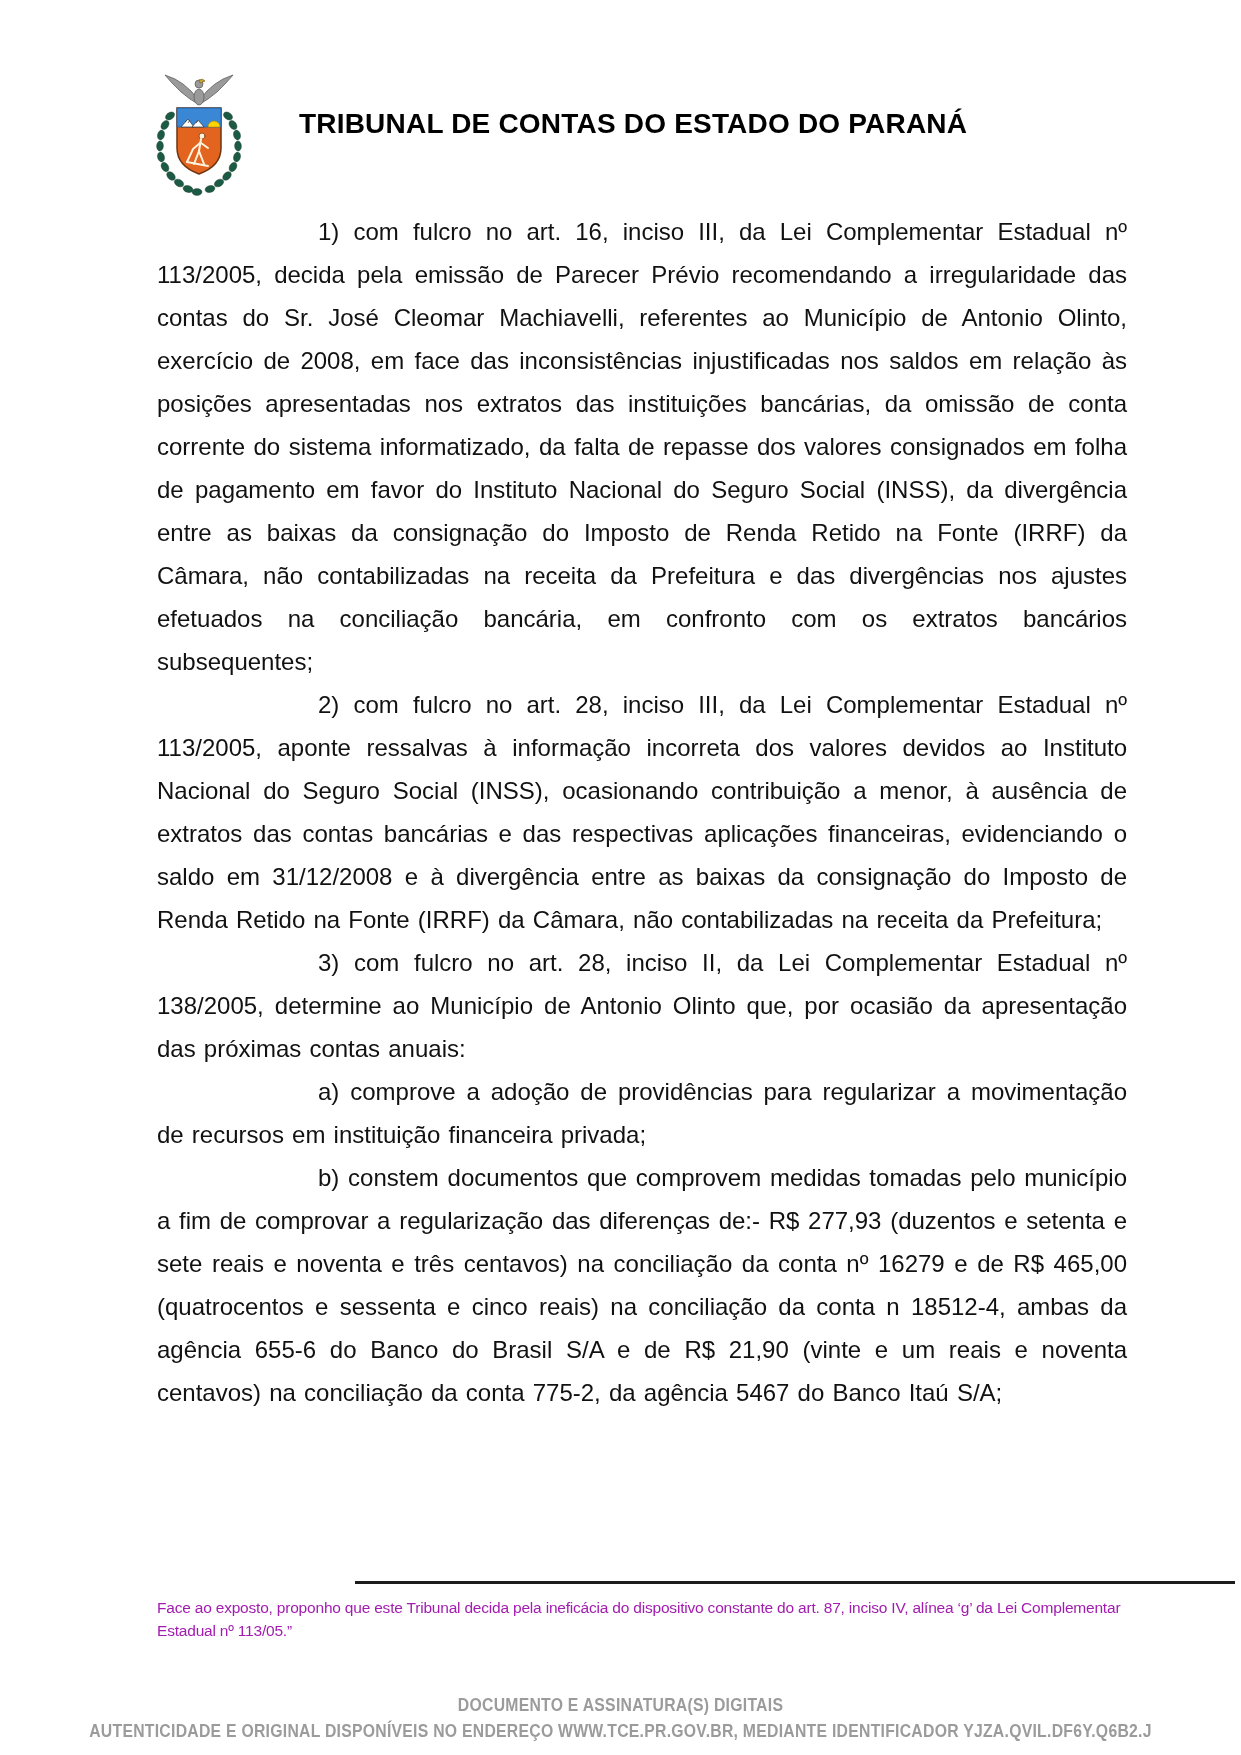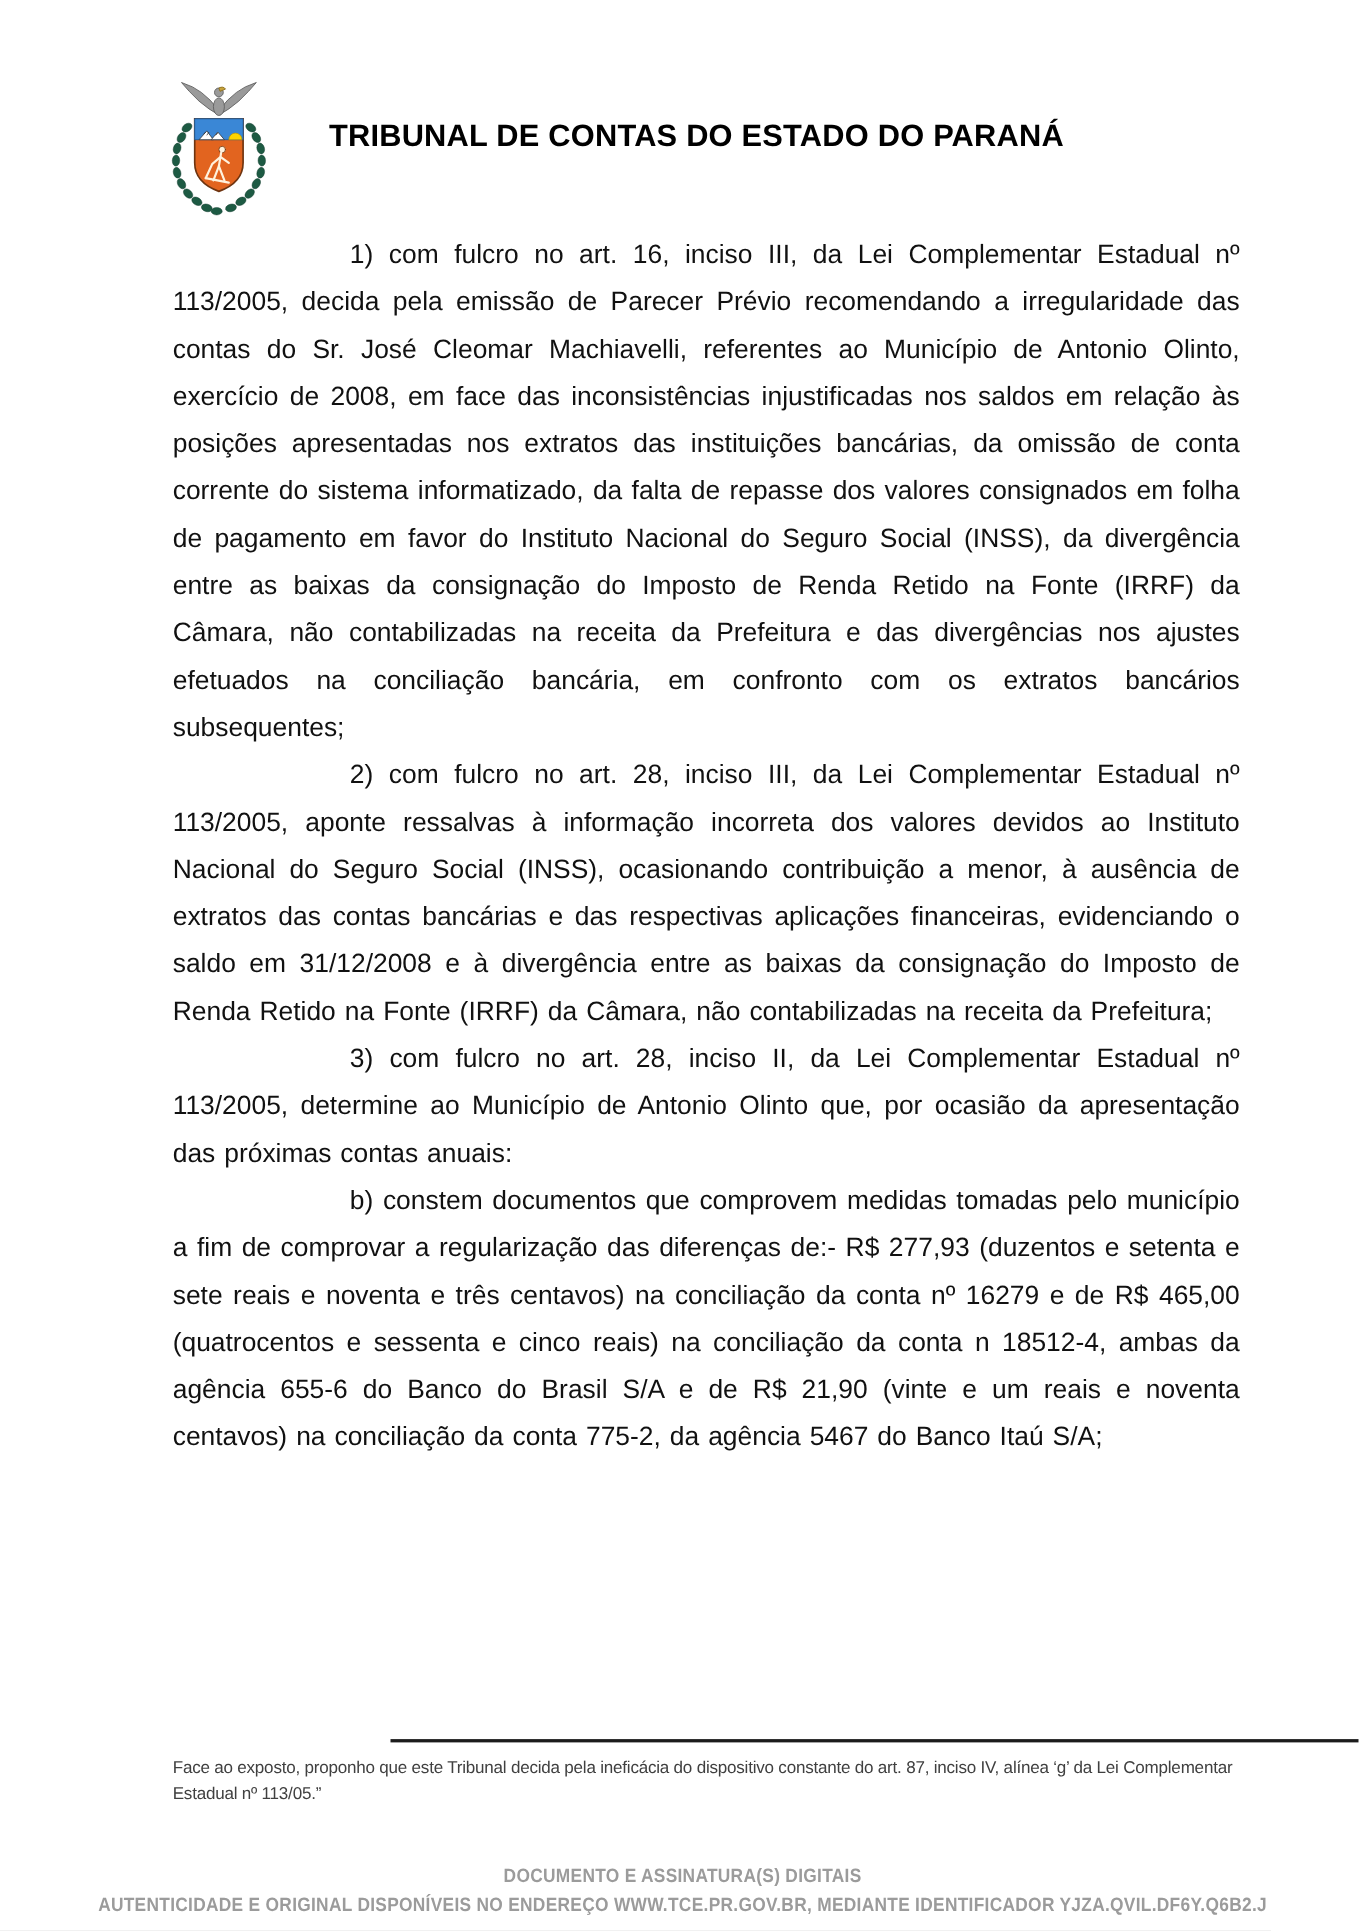--- a/index.html
+++ b/index.html
@@ -25,21 +25,21 @@
     word-spacing:1.5px;
   }
   .doc-body p{margin:0;text-indent:161px;}
   .footnote-rule{
     position:absolute;left:355px;top:1581px;width:880px;height:0;
     border-top:3px solid #1c1c1c;
   }
   .footnote{
     position:absolute;left:157px;top:1596px;width:985px;
     font-size:15.5px;line-height:23px;letter-spacing:-0.2px;
-    color:#404040;text-align:left;
+    color:#a21caf;text-align:left;
   }
   .page-footer{
     position:absolute;left:0;top:1692px;width:1241px;
     text-align:center;color:#9b9b9b;font-weight:bold;
     transform:scaleX(0.9);transform-origin:50% 50%;
   }
   .page-footer .f1{font-size:17.5px;line-height:26px;letter-spacing:.3px;}
   .page-footer .f2{font-size:17.5px;line-height:26px;letter-spacing:.3px;}
 </style>
 </head>
@@ -101,21 +101,22 @@
         <path d="M39 92 L60 96"></path>
       </g>
     </svg>
   </div>
 
   <div class="doc-title">TRIBUNAL DE CONTAS DO ESTADO DO PARANÁ</div>
 
   <div class="doc-body">
     <p>1) com fulcro no art. 16, inciso III, da Lei Complementar Estadual nº 113/2005, decida pela emissão de Parecer Prévio recomendando a irregularidade das contas do Sr. José Cleomar Machiavelli, referentes ao Município de Antonio Olinto, exercício de 2008, em face das inconsistências injustificadas nos saldos em relação às posições apresentadas nos extratos das instituições bancárias, da omissão de conta corrente do sistema informatizado, da falta de repasse dos valores consignados em folha de pagamento em favor do Instituto Nacional do Seguro Social (INSS), da divergência entre as baixas da consignação do Imposto de Renda Retido na Fonte (IRRF) da Câmara, não contabilizadas na receita da Prefeitura e das divergências nos ajustes efetuados na conciliação bancária, em confronto com os extratos bancários subsequentes;</p>
     <p>2) com fulcro no art. 28, inciso III, da Lei Complementar Estadual nº 113/2005, aponte ressalvas à informação incorreta dos valores devidos ao Instituto Nacional do Seguro Social (INSS), ocasionando contribuição a menor, à ausência de extratos das contas bancárias e das respectivas aplicações financeiras, evidenciando o saldo em 31/12/2008 e à divergência entre as baixas da consignação do Imposto de Renda Retido na Fonte (IRRF) da Câmara, não contabilizadas na receita da Prefeitura;</p>
-    <p>3) com fulcro no art. 28, inciso II, da Lei Complementar Estadual nº 113/2005, determine ao Município de Antonio Olinto que, por ocasião da apresentação das próximas contas anuais:</p>
+    <p>3) com fulcro no art. 28, inciso II, da Lei Complementar Estadual nº 138/2005, determine ao Município de Antonio Olinto que, por ocasião da apresentação das próximas contas anuais:</p>
+    <p>a) comprove a adoção de providências para regularizar a movimentação de recursos em instituição financeira privada;</p>
     <p>b) constem documentos que comprovem medidas tomadas pelo município a fim de comprovar a regularização das diferenças de:- R$ 277,93 (duzentos e setenta e sete reais e noventa e três centavos) na conciliação da conta nº 16279 e de R$ 465,00 (quatrocentos e sessenta e cinco reais) na conciliação da conta n 18512-4, ambas da agência 655-6 do Banco do Brasil S/A e de R$ 21,90 (vinte e um reais e noventa centavos) na conciliação da conta 775-2, da agência 5467 do Banco Itaú S/A;</p>
   </div>
 
   <div class="footnote-rule"></div>
   <div class="footnote">Face ao exposto, proponho que este Tribunal decida pela ineficácia do dispositivo constante do art. 87, inciso IV, alínea ‘g’ da Lei Complementar Estadual nº 113/05.”</div>
 
   <div class="page-footer">
     <div class="f1">DOCUMENTO E ASSINATURA(S) DIGITAIS</div>
     <div class="f2">AUTENTICIDADE E ORIGINAL DISPONÍVEIS NO ENDEREÇO WWW.TCE.PR.GOV.BR, MEDIANTE IDENTIFICADOR YJZA.QVIL.DF6Y.Q6B2.J</div>
   </div>

